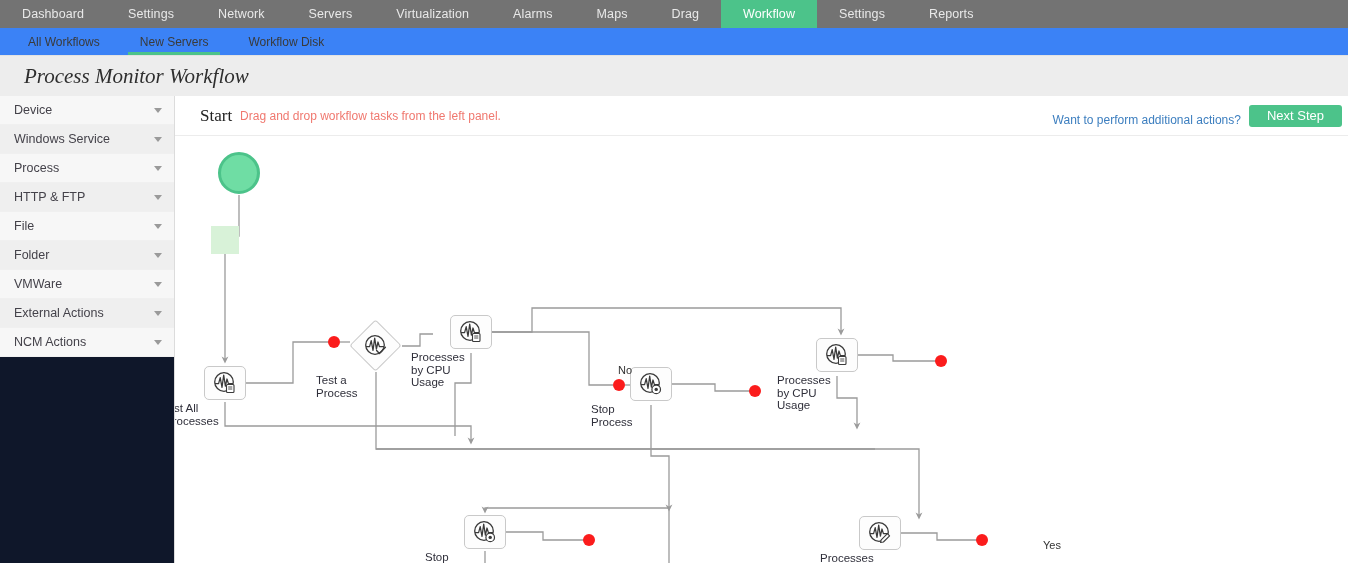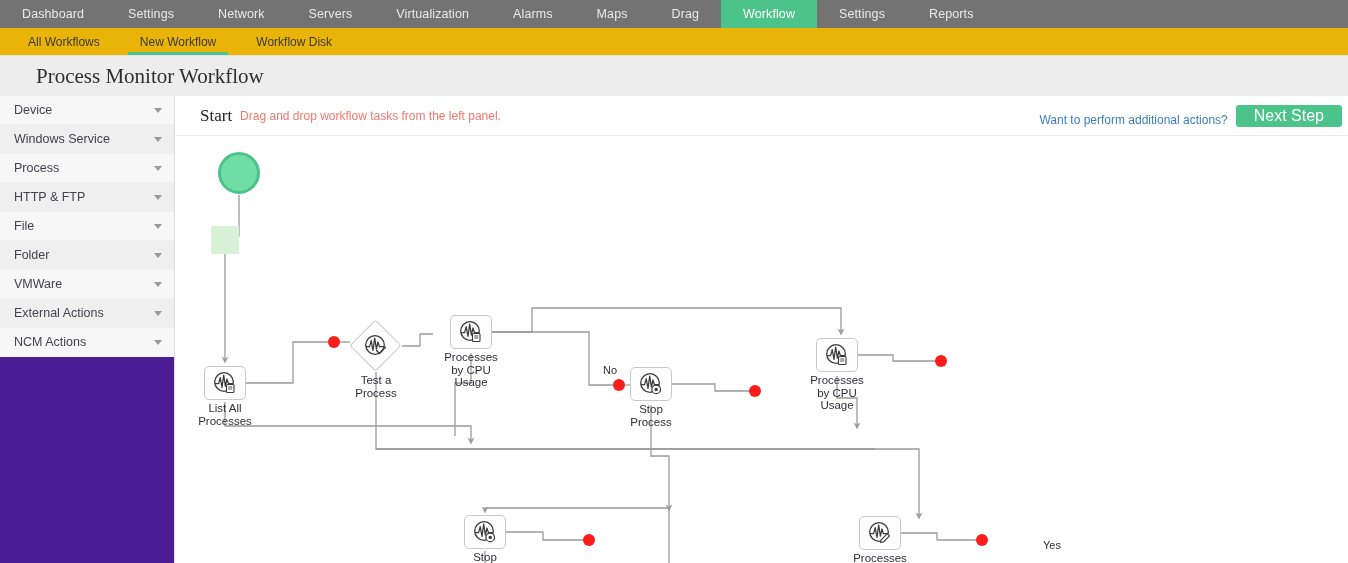--- a/index.html
+++ b/index.html
@@ -26,21 +26,21 @@
     font-size: 12.5px;
     letter-spacing: .1px;
     cursor: pointer;
     white-space: nowrap;
   }
   .nav-item.active { background: #4cc38a; color: #ffffff; }
 
   
   #subnav {
     height: 28px;
-    background: #eab308;
+    background: #3b82f6;
     border-bottom: 1px solid #e2e2e2;
     display: flex;
     align-items: stretch;
     padding-left: 8px;
   }
   .subnav-item {
     position: relative;
     display: flex; align-items: center; justify-content: center;
     padding: 0 20px;
     font-size: 12px;
@@ -59,35 +59,36 @@
     height: 40px;
     background: #ededed;
     display: flex; align-items: center;
     padding-left: 24px;
   }
   #page-title {
     font-family: "Liberation Serif", serif;
     font-size: 21px;
     color: #2e2e2e;
     font-weight: normal;
-    margin: 12px;
+    margin: 0;
+    font-style: italic;
   }
 
   
   #body {
     display: flex;
     height: 467px;
     background: #ffffff;
   }
 
   
   #sidebar {
     width: 175px;
     flex: 0 0 175px;
-    background: #4c1d95;
+    background: #0f172a;
     border-right: 1px solid #dcdcdc;
     overflow: hidden;
   }
   .side-item {
     height: 29px;
     display: flex; align-items: center;
     padding: 0 10px 0 14px;
     font-size: 12.5px;
     color: #44424a;
     border-bottom: 1px solid #f0f0f0;
@@ -136,21 +137,21 @@
     font-size: 12px;
     color: #3c7ebf;
     cursor: pointer;
   }
   #next-step-btn {
     background: #4cc38a;
     color: #ffffff;
     border: none;
     border-radius: 3px;
     font-family: "Liberation Sans", sans-serif;
-    font-size: 16px;
+    font-size: 13px;
     height: 22px;
     padding: 0 18px;
     cursor: pointer;
   }
 
   #diagram {
     position: absolute;
     left: 0; top: 40px;
     width: 1173px; height: 427px;
   }
@@ -166,21 +167,20 @@
     width: 42px; height: 34px;
     border: 1px solid #c9c9c9;
     border-radius: 5px;
     background: #fdfdfd;
     display: flex; align-items: center; justify-content: center;
   }
   .node-label {
     position: absolute;
     top: 19px; left: -60px;
     width: 120px;
-    text-align: center;
     font-size: 11.5px;
     line-height: 12.5px;
     color: #2f2f3a;
     white-space: pre-line;
   }
   .diamond {
     position: absolute;
     left: -26px; top: -26px;
     width: 52px; height: 52px;
   }
@@ -239,21 +239,21 @@
     <div class="nav-item">Alarms</div>
     <div class="nav-item">Maps</div>
     <div class="nav-item">Drag</div>
     <div class="nav-item active">Workflow</div>
     <div class="nav-item">Settings</div>
     <div class="nav-item">Reports</div>
   </div>
 
 <div id="subnav">
     <div class="subnav-item">All Workflows</div>
-    <div class="subnav-item active">New Workflow</div>
+    <div class="subnav-item active">New Servers</div>
     <div class="subnav-item">Workflow Disk</div>
   </div>
 
 <div id="titlebar">
   <h1 id="page-title">Process Monitor Workflow</h1>
 </div>
 
 <div id="body">
 
   <div id="sidebar">
@@ -466,20 +466,20 @@
                   <path d="M13.5,22.5 L14.2,19.8 L20.4,13.7 L22.6,15.9 L16.4,22 Z" fill="#fff" stroke="#3a3a3a" stroke-width="1.1" stroke-linejoin="round"></path>
                 </svg></span>
             </div>
             <div class="node-label">Processes
 by Disk
 Write</div>
           </div>
           <div class="node" style="left: 807px; top: 404px;">
             <div class="dot"></div>
           </div>
-          <div class="edge-label" style="left: 428px; top: 228px;">No</div>
+          <div class="edge-label" style="left: 443px; top: 228px;">No</div>
           <div class="edge-label" style="left: 868px; top: 403px;">Yes</div>
         </div>
 
     </div>
 
   </div>
 </div>
 
 </body></html>

